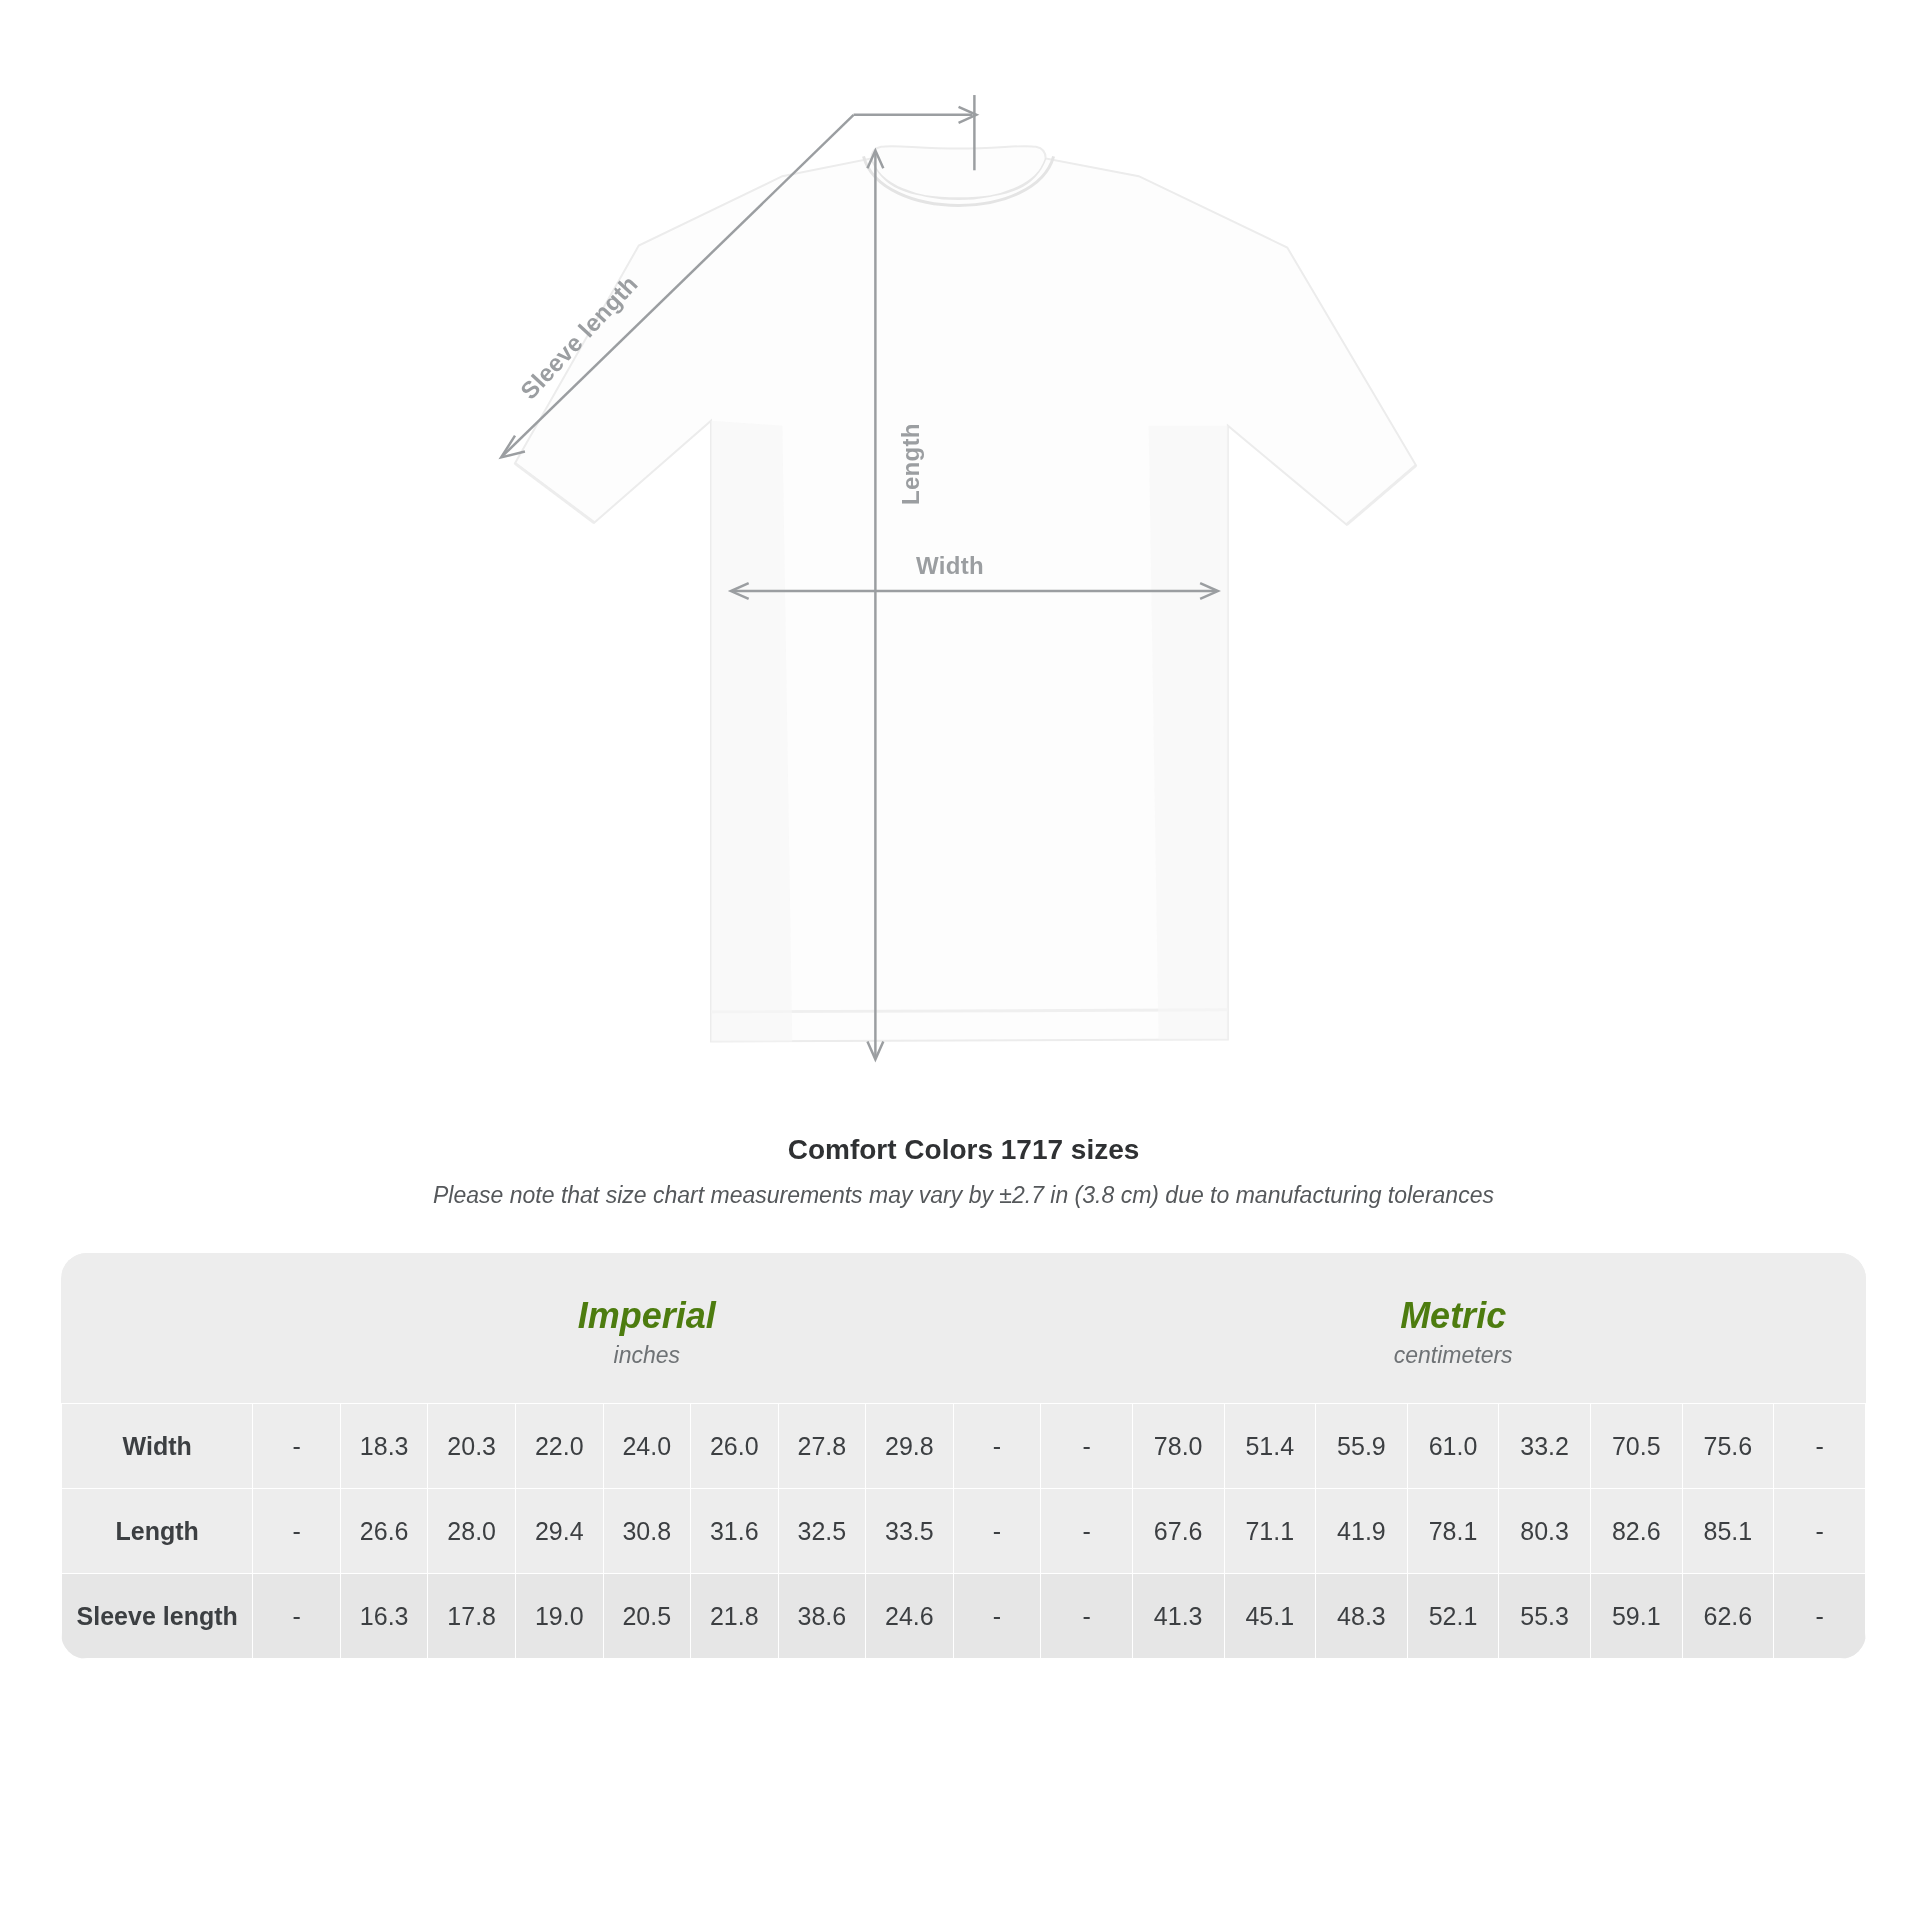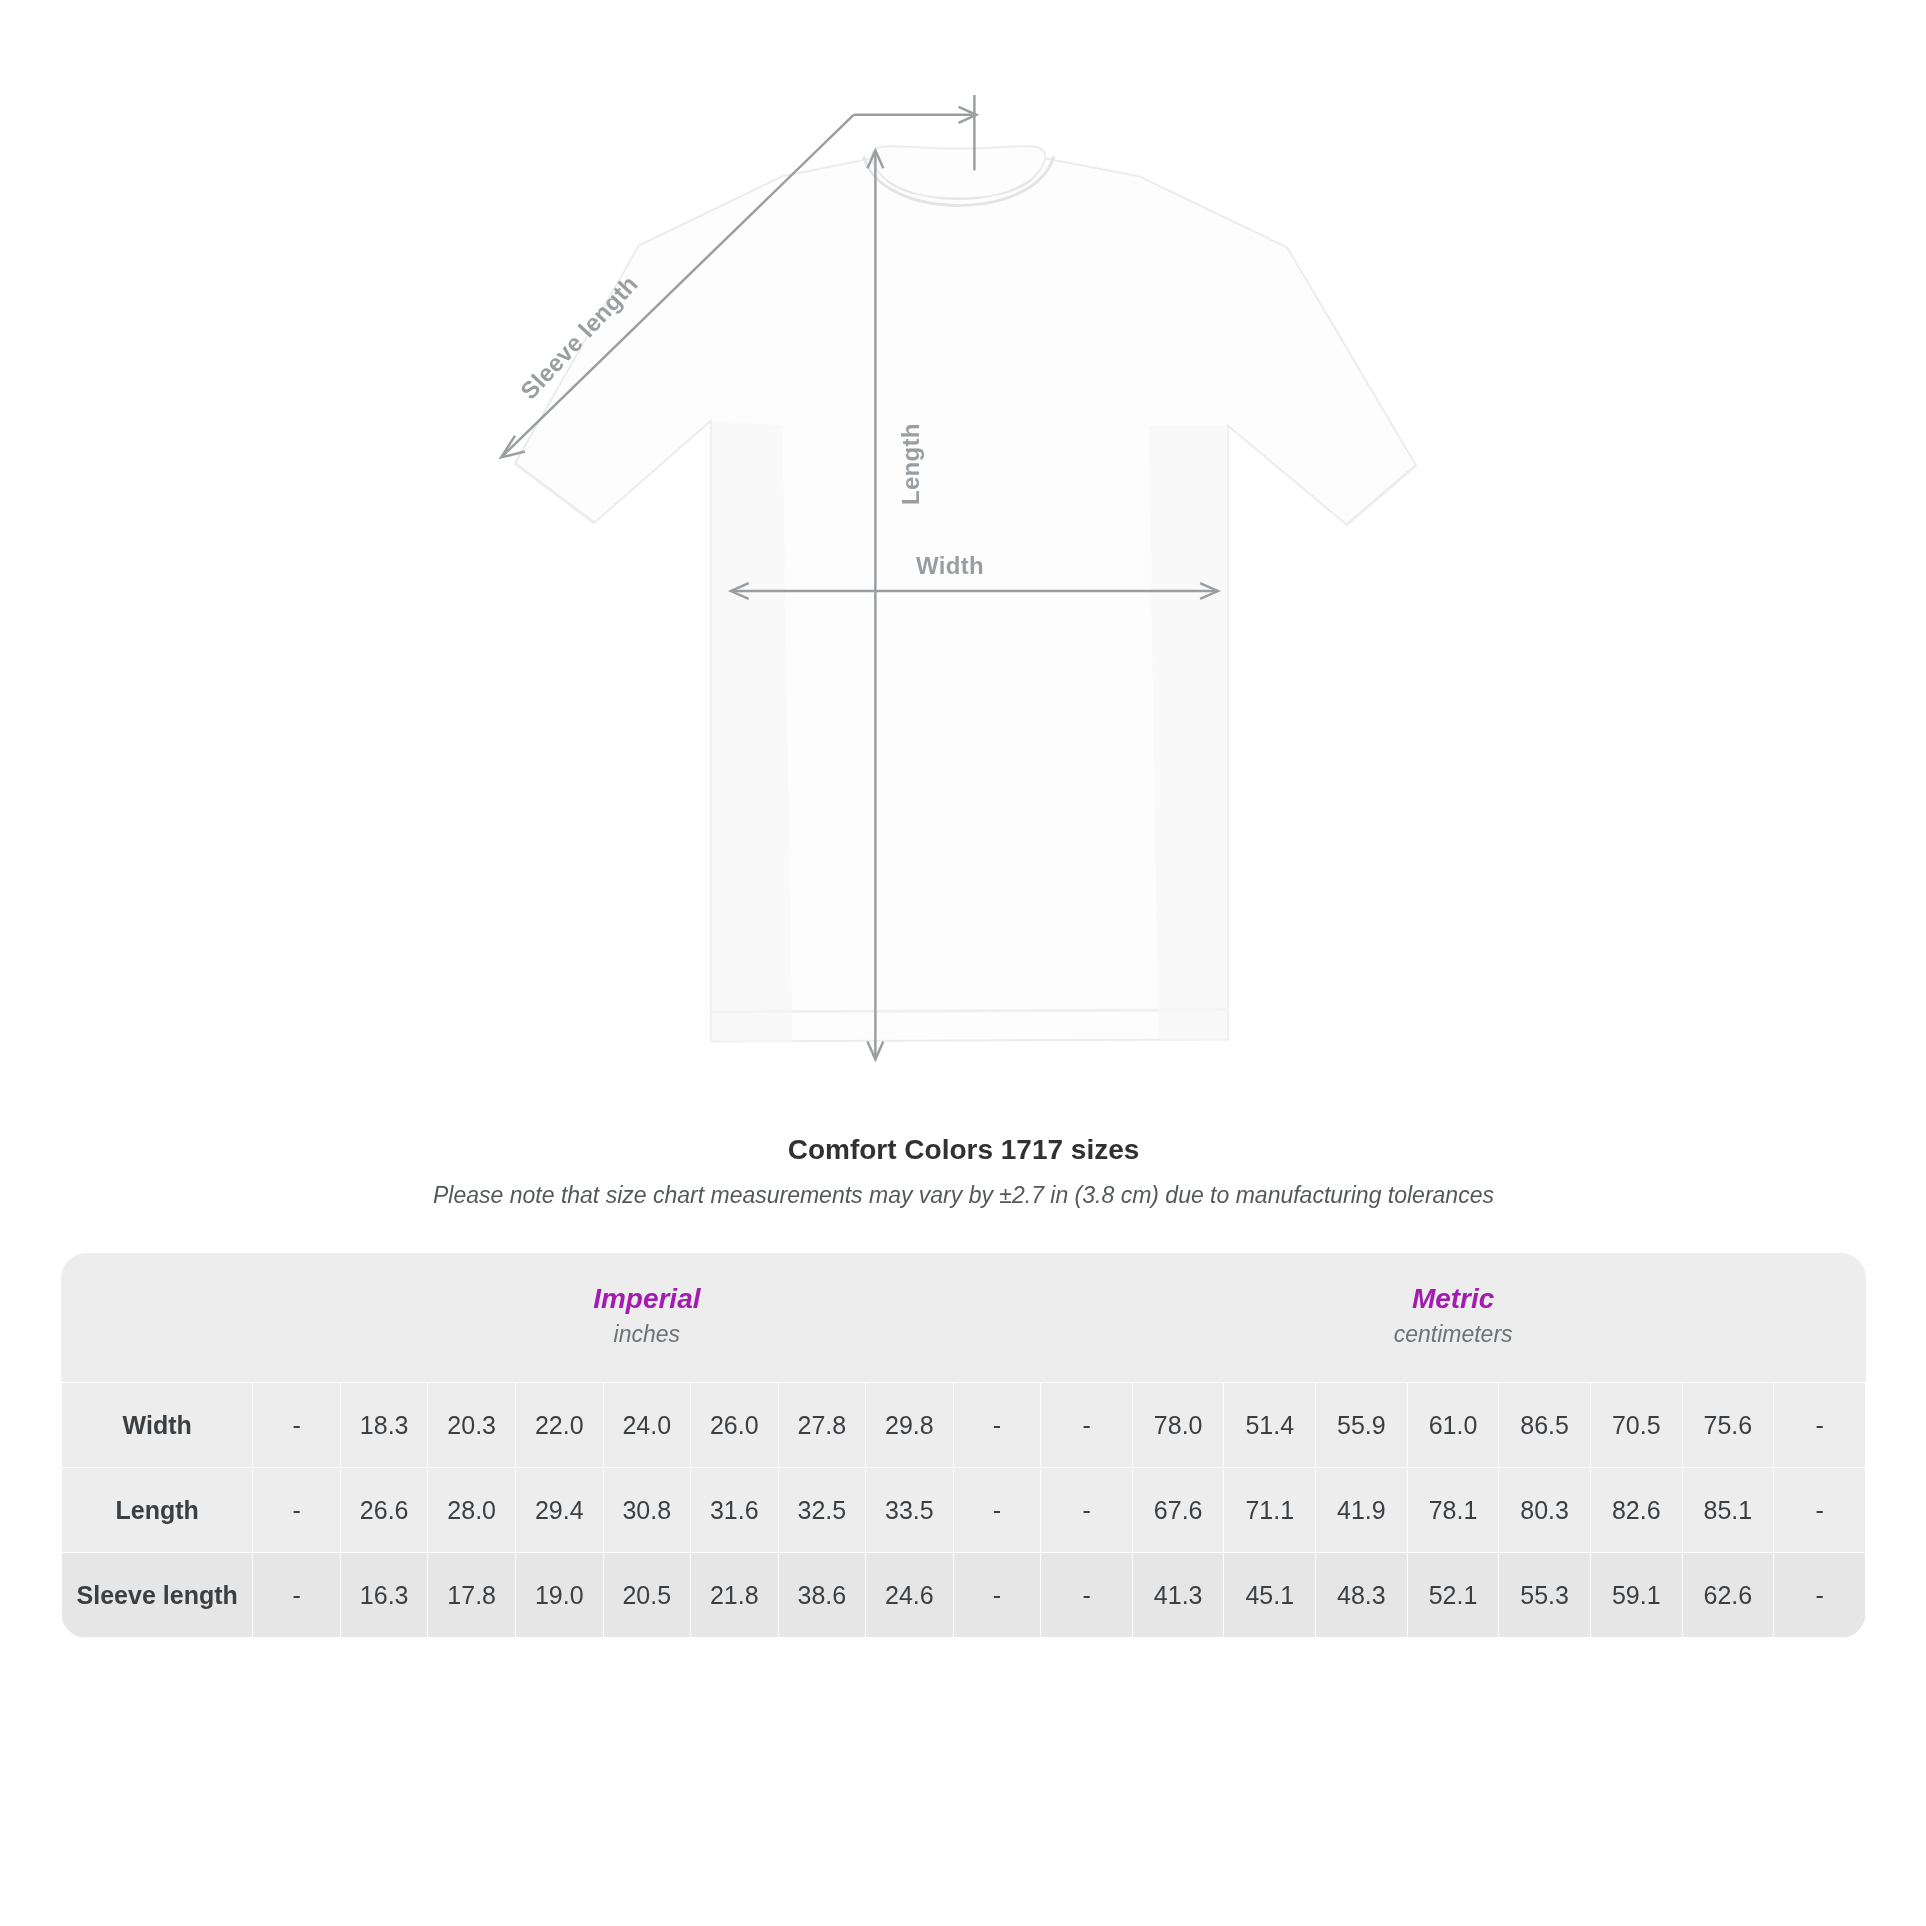--- a/index.html
+++ b/index.html
@@ -78,25 +78,26 @@
     font-size: 25px;
     color: #3c3f42;
     border: 1px solid #ffffff;
   }
   .unit-head {
     background: #ededed;
     border: none !important;
     padding: 30px 0 34px 0;
   }
   .unit-head .u-name {
-    font-size: 28px;
+    font-size: 36px;
     font-weight: bold;
     font-style: italic;
-    color: #a21caf;
+    color: #4d7c0f;
     line-height: 1.15;
+    margin-top: 12px;
   }
   .unit-head .u-sub {
     font-size: 23px;
     font-style: italic;
     color: #6e7275;
     margin-top: 6px;
   }
 
   tr.head-row td, tr.head-row th {
     background: #ededed;
@@ -216,21 +217,21 @@
           <td>24.0</td>
           <td>26.0</td>
           <td>27.8</td>
           <td>29.8</td>
           <td>-</td>
           <td>-</td>
           <td>78.0</td>
           <td>51.4</td>
           <td>55.9</td>
           <td>61.0</td>
-          <td>86.5</td>
+          <td>33.2</td>
           <td>70.5</td>
           <td>75.6</td>
           <td>-</td>
         </tr>
 
         <tr class="data-row">
           <td class="row-label">Length</td>
           <td>-</td>
           <td>26.6</td>
           <td>28.0</td>

